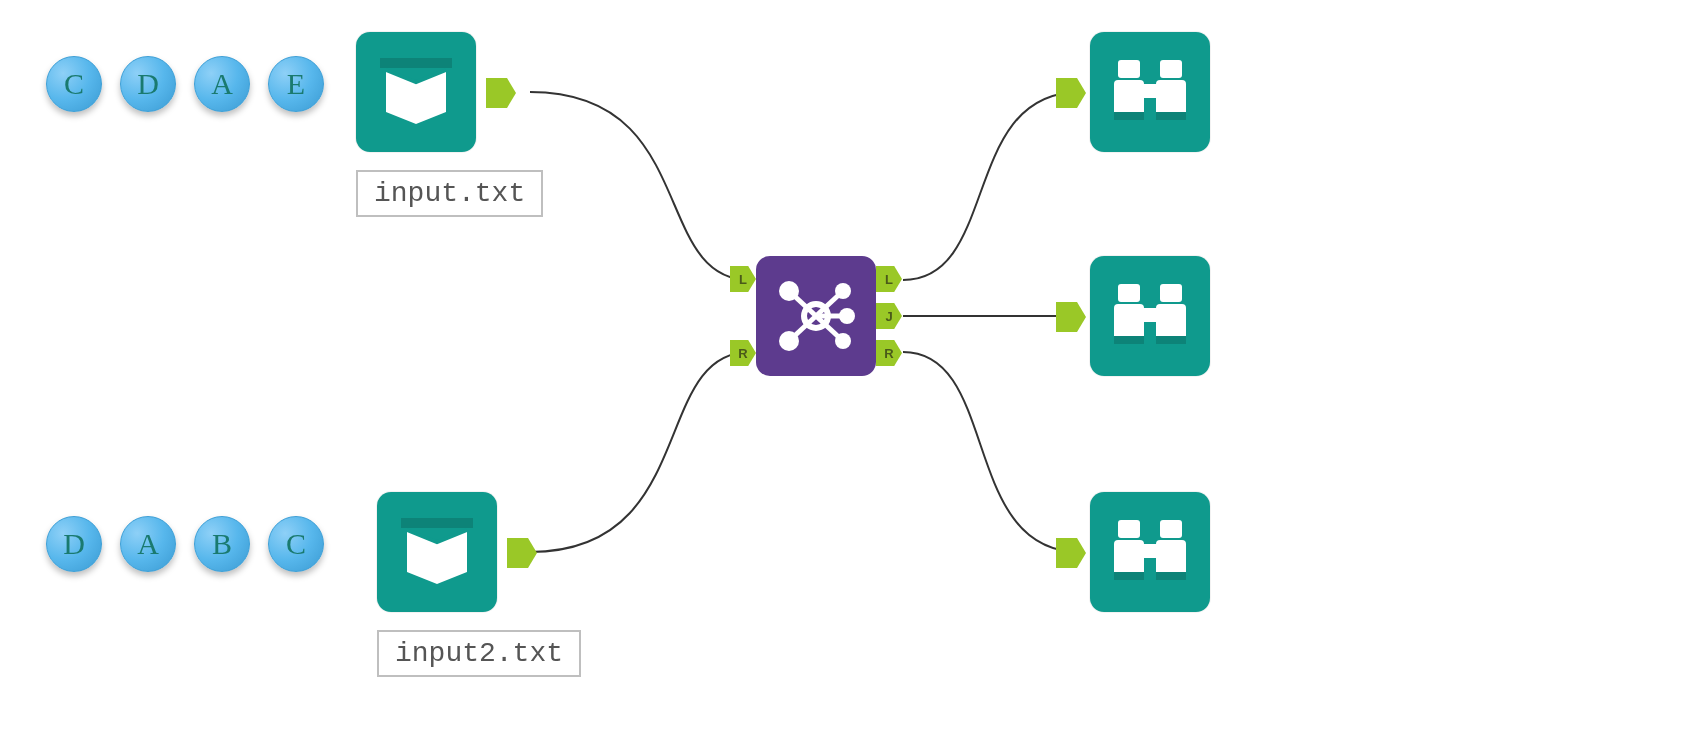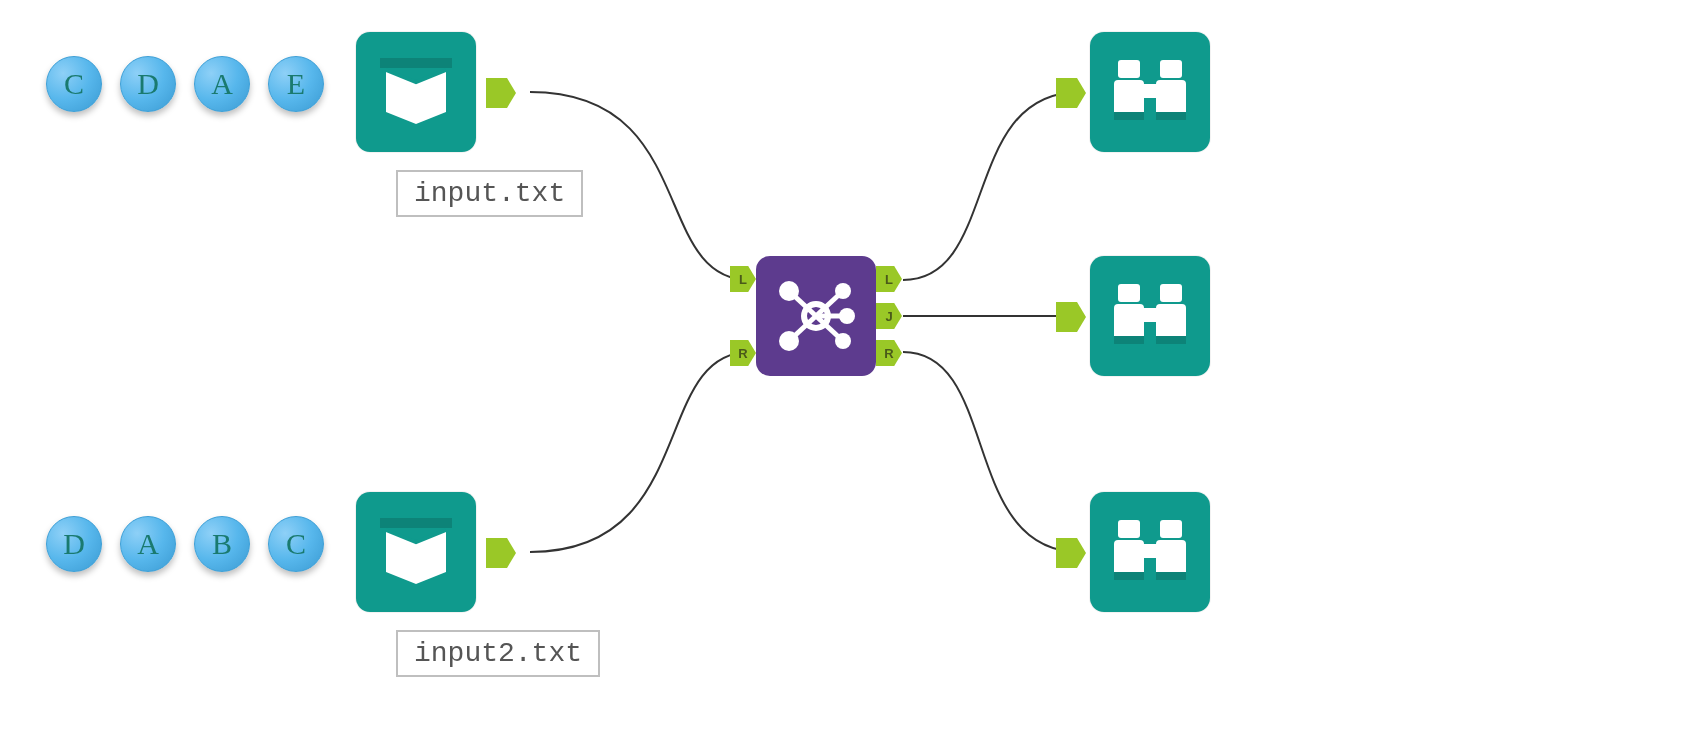--- a/index.html
+++ b/index.html
@@ -57,21 +57,20 @@
   
   .file-label {
     margin-top: 18px;
     border: 2px solid #bfbfbf;
     background: #fff;
     padding: 6px 16px;
     font-size: 28px;
     font-family: "Courier New", monospace;
     color: #555;
     display: inline-block;
-    margin-left: 40px;
   }
   
   .port {
     position: absolute;
     width: 30px;
     height: 30px;
     background: #9ac827;
     display: flex;
     align-items: center;
     justify-content: center;
@@ -142,21 +141,21 @@
         <rect x="4" y="6" width="72" height="10" fill="#0d8378"></rect>
         <path d="M10 18 L40 30 L40 72 L10 60 Z" fill="#ffffff"></path>
         <path d="M70 18 L40 30 L40 72 L70 60 Z" fill="#ffffff"></path>
         <path d="M10 18 L40 30 L70 18" stroke="#0f9a8d" stroke-width="4" fill="none"></path>
       </svg>
     </div>
     <div class="port out" style="left:130px; top:46px;"></div>
     <div class="file-label">input.txt</div>
   </div>
 
-  <div class="node" style="left:356px; top:492px;">
+  <div class="node" style="left:377px; top:492px;">
     <div class="tool-tile tool-teal">
       <svg class="book-svg" width="80" height="80" viewBox="0 0 80 80">
         <rect x="4" y="6" width="72" height="10" fill="#0d8378"></rect>
         <path d="M10 18 L40 30 L40 72 L10 60 Z" fill="#ffffff"></path>
         <path d="M70 18 L40 30 L40 72 L70 60 Z" fill="#ffffff"></path>
         <path d="M10 18 L40 30 L70 18" stroke="#0f9a8d" stroke-width="4" fill="none"></path>
       </svg>
     </div>
     <div class="port out" style="left:130px; top:46px;"></div>
     <div class="file-label">input2.txt</div>

